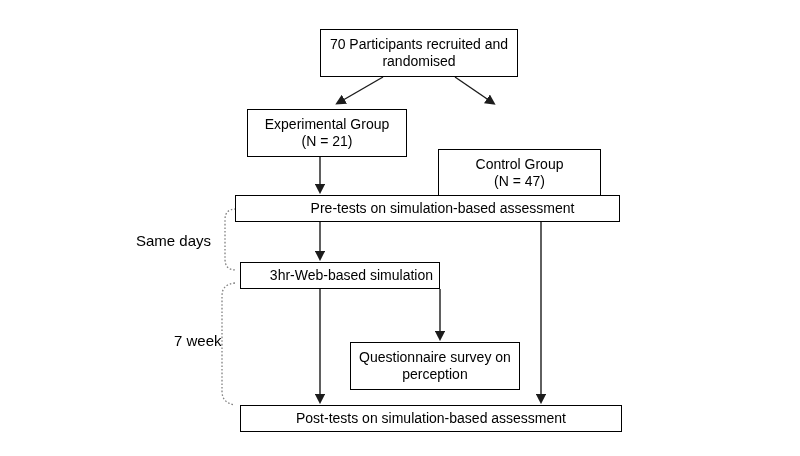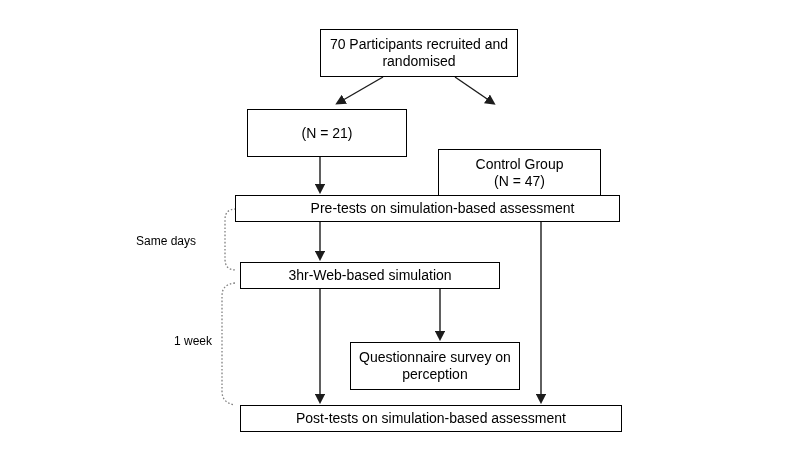--- a/index.html
+++ b/index.html
@@ -32,30 +32,30 @@
     align-items: center;
     justify-content: center;
     text-align: center;
     font-size: 14px;
     line-height: 17px;
     z-index: 1;
     padding: 0 6px;
   }
   .annot {
     position: absolute;
-    font-size: 12px;
+    font-size: 15px;
     line-height: 16px;
     white-space: nowrap;
     z-index: 1;
   }
   .box-recruited     { left: 320px; top: 29px;  width: 198px; height: 48px; }
   .box-experimental  { left: 247px; top: 109px; width: 160px; height: 48px; }
   .box-control       { left: 438px; top: 109px; width: 163px; height: 48px; margin-top: 40px; }
   .box-pretest       { left: 235px; top: 195px; width: 385px; height: 27px; padding-left: 36px; }
-  .box-simulation    { left: 240px; top: 262px; width: 260px; height: 27px; }
+  .box-simulation    { left: 240px; top: 262px; width: 200px; height: 27px; align-items: flex-end; }
   .box-questionnaire { left: 350px; top: 342px; width: 170px; height: 48px; }
   .box-posttest      { left: 240px; top: 405px; width: 382px; height: 27px; }
   .annot-same-days   { left: 136px; top: 233px; }
   .annot-one-week    { left: 174px; top: 333px; }
   .wire   { stroke: #1c1c1c; stroke-width: 1.4; fill: none; }
   .brace  { stroke: #808080; stroke-width: 1.3; fill: none; stroke-dasharray: 1.6 2; }
 </style>
 </head>
 <body>
 
@@ -79,20 +79,21 @@
 
     <path class="brace" d="M 236 209 C 228 209 225 213 225 220 L 225 259 C 225 266 228 270 236 270"></path>
     <path class="brace" d="M 235 283 C 226 284 222 288 222 296 L 222 391 C 222 399 226 403 234 405"></path>
   </svg>
 
   <div class="box box-recruited">
     <span>70 Participants recruited and randomised</span>
   </div>
 
   <div class="box box-experimental">
+    <span>Experimental Group</span>
     <span>(N = 21)</span>
   </div>
 
   <div class="box box-control">
     <span>Control Group</span>
     <span>(N = 47)</span>
   </div>
 
   <div class="box box-pretest">
     <span>Pre-tests on simulation-based assessment</span>
@@ -104,15 +105,15 @@
 
   <div class="box box-posttest">
     <span>Post-tests on simulation-based assessment</span>
   </div>
 
   <div class="box box-questionnaire">
     <span>Questionnaire survey on perception</span>
   </div>
 
   <div class="annot annot-same-days">Same days</div>
-  <div class="annot annot-one-week">1 week</div>
+  <div class="annot annot-one-week">7 week</div>
 
 </div>
 
 </body></html>

